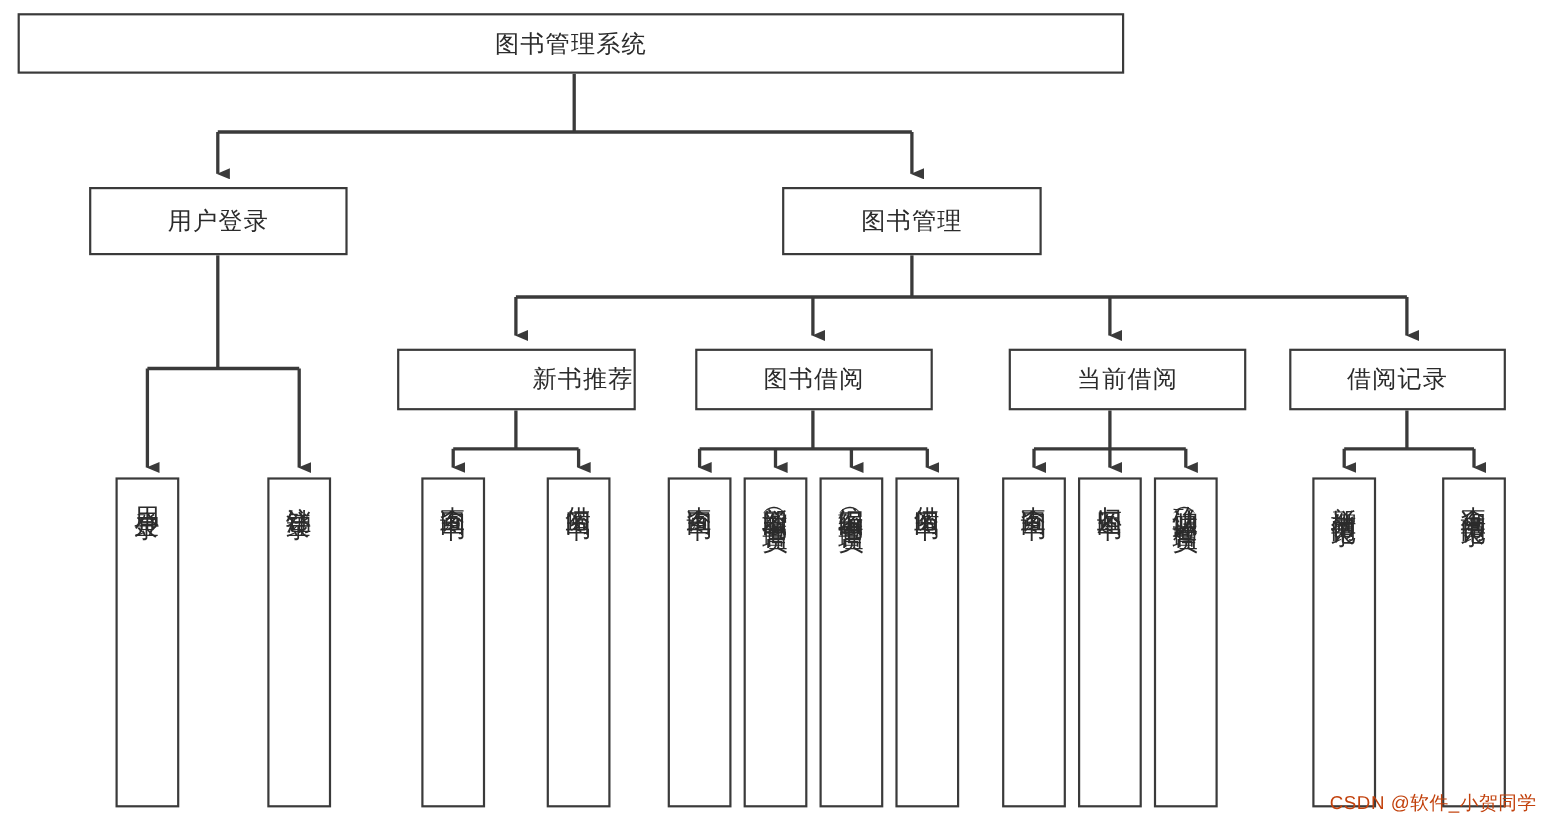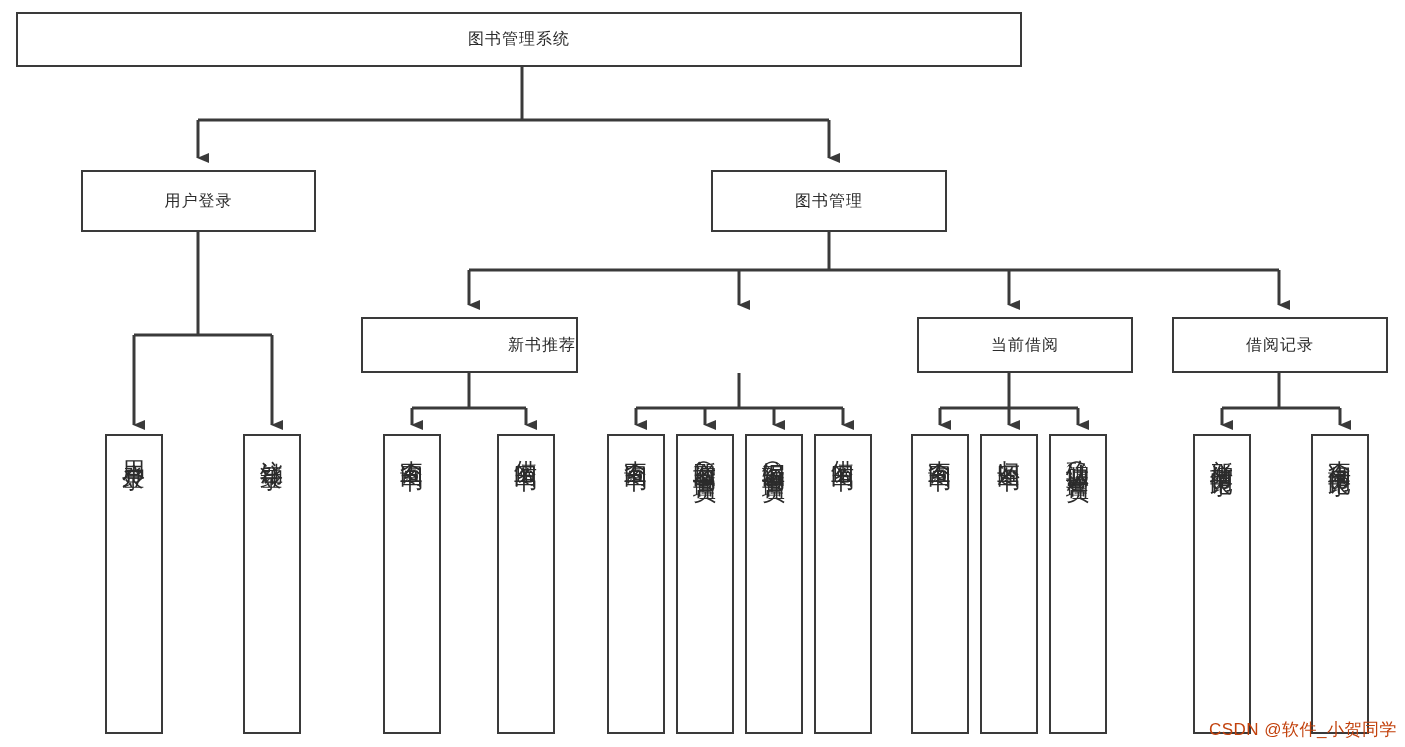--- a/index.html
+++ b/index.html
@@ -14,21 +14,21 @@
   .node{
     position:absolute;
     box-sizing:border-box;
     background:#ffffff;
     border:2px solid #3a3a3a;
     display:flex;
     align-items:center;
     justify-content:center;
     color:#2b2b2b;
   }
-  .node.h{ font-size:16px; letter-spacing:1px; }
+  .node.h{ font-size:22px; letter-spacing:1px; }
   .node.v{ padding:6px 0; align-items:flex-start; }
   .node.v .vtext{
     writing-mode:vertical-rl;
     text-orientation:upright;
     font-size:23px;
     line-height:1.22;
     letter-spacing:3px;
     white-space:nowrap;
     margin:0 auto;
   }
@@ -104,24 +104,27 @@
   <div class="node h" style="left:81px;top:170px;width:235px;height:62px;">
     <span>用户登录</span>
   </div>
   <div class="node h" style="left:711px;top:170px;width:236px;height:62px;">
     <span>图书管理</span>
   </div>
 
   <div class="node h" style="left:361px;top:317px;width:217px;height:56px;justify-content:flex-end;">
     <span>新书推荐</span>
   </div>
+  <div class="node h" style="left:632px;top:317px;width:216px;height:56px;">
+    <span>图书借阅</span>
+  </div>
   <div class="node h" style="left:901px;top:317px;width:216px;height:56px;margin-left:16px;">
     <span>当前借阅</span>
   </div>
-  <div class="node h" style="left:1172px;top:317px;width:216px;height:56px;">
+  <div class="node h" style="left:1172px;top:317px;width:197px;height:56px;">
     <span>借阅记录</span>
   </div>
 
   <div class="node v" style="left:105px;top:434px;width:58px;height:300px;">
     <span class="vtext">用户登录</span>
   </div>
   <div class="node v" style="left:243px;top:434px;width:58px;height:300px;">
     <span class="vtext">注销登录</span>
   </div>
 

